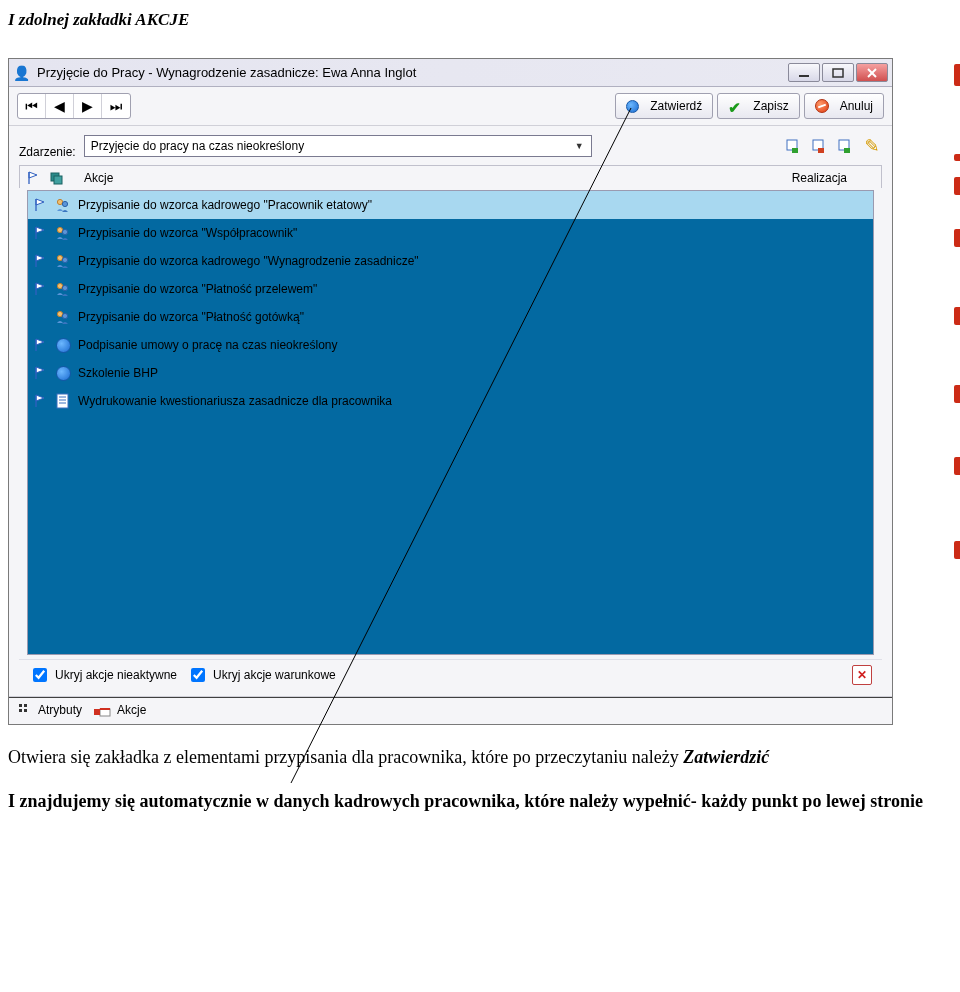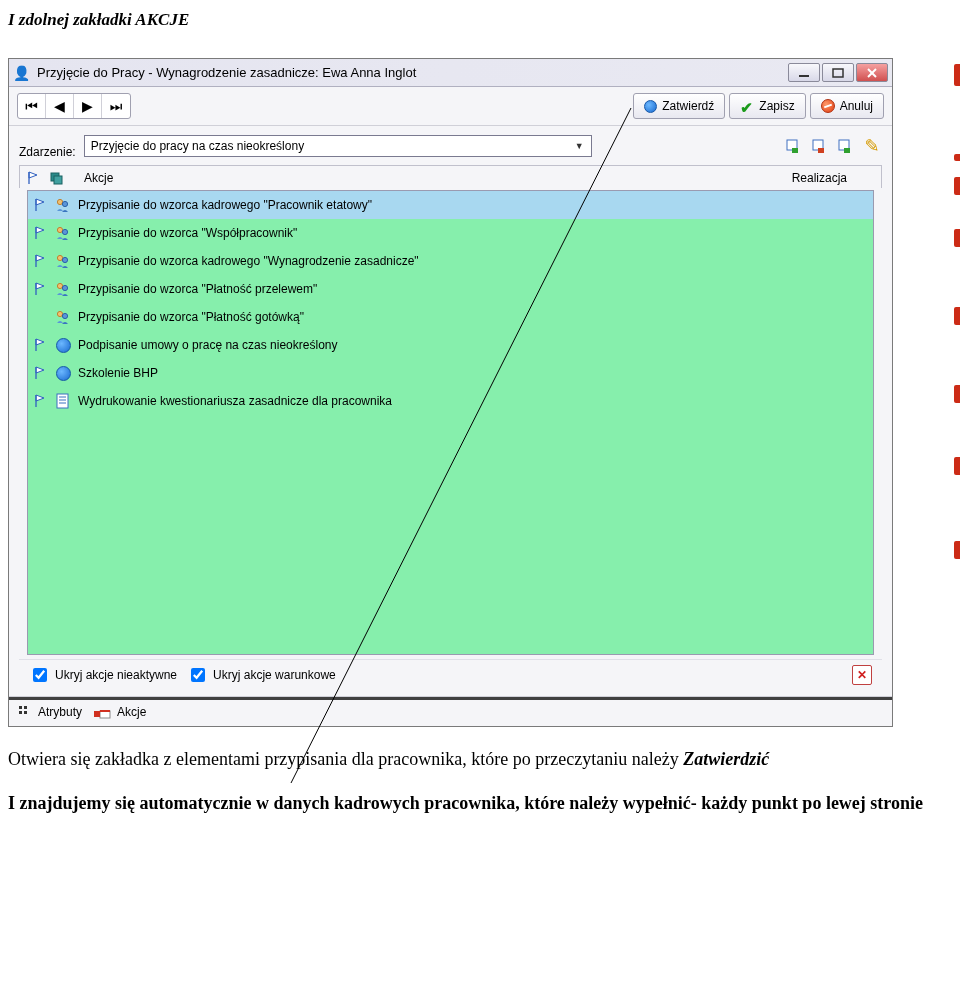--- a/index.html
+++ b/index.html
@@ -82,21 +82,21 @@
   .spacer { flex: 1; }
   .actbtn {
     height: 26px;
     border: 1px solid #a0a0b0;
     border-radius: 3px;
     background: linear-gradient(#ffffff, #e8e8f0);
     display: flex;
     align-items: center;
     padding: 0 10px;
     margin-left: 4px;
-    gap: 5px;
+    gap: 11px;
     font-size: 12px;
   }
   .ico-circle {
     width: 13px; height: 13px; border-radius: 50%;
     display: inline-block;
   }
   .ico-blue { background: radial-gradient(circle at 35% 35%, #6cb8ff, #1a6ad0); border: 1px solid #1557a8; }
   .ico-green-check {
     width: 14px; height: 14px;
     color: #1a9a1a;
@@ -159,21 +159,21 @@
   }
   .subheader .flag-icon, .subheader .copy-icon {
     width: 16px; height: 16px; display: inline-flex;
     align-items: center; justify-content: center; font-size: 13px;
   }
   .subheader .sh-akcje { flex: 1; padding-left: 14px; font-size: 12px; }
   .subheader .sh-real { padding-right: 28px; font-size: 12px; }
   .listbox {
     margin: 2px 8px 4px 8px;
     border: 1px solid #9a9ab0;
-    background: #86efac;
+    background: #0369a1;
     height: 465px;
     overflow: auto;
     position: relative;
   }
   .listbox::-webkit-scrollbar { width: 16px; }
   .listbox::-webkit-scrollbar-track { background: #f0f0f4; }
   .listbox::-webkit-scrollbar-thumb { background: #c8c8d4; border: 1px solid #a0a0b0; }
   .action-row {
     display: flex; align-items: center;
     height: 28px;
@@ -208,21 +208,21 @@
     color: #d02020;
     font-weight: bold;
     display: flex; align-items: center; justify-content: center;
     border-radius: 2px;
     background: #fff;
   }
   .tabsrow {
     padding: 4px 8px 6px 8px;
     background: #f5f5f8;
     display: flex; align-items: center; gap: 14px;
-    border-top: 3px solid #404040;
+    border-top: 1px solid #404040;
     font-size: 12px;
   }
   .tab { display: inline-flex; align-items: center; gap: 5px; }
   .tab .tabico { width: 16px; height: 16px; font-size: 13px; display: inline-flex; align-items: center; justify-content: center; }
   .tab.akcje { position: relative; }
   .tab.akcje::before {
     content: "";
     width: 6px; height: 6px; background: #d03020;
     position: absolute; left: -2px; top: 7px;
   }

